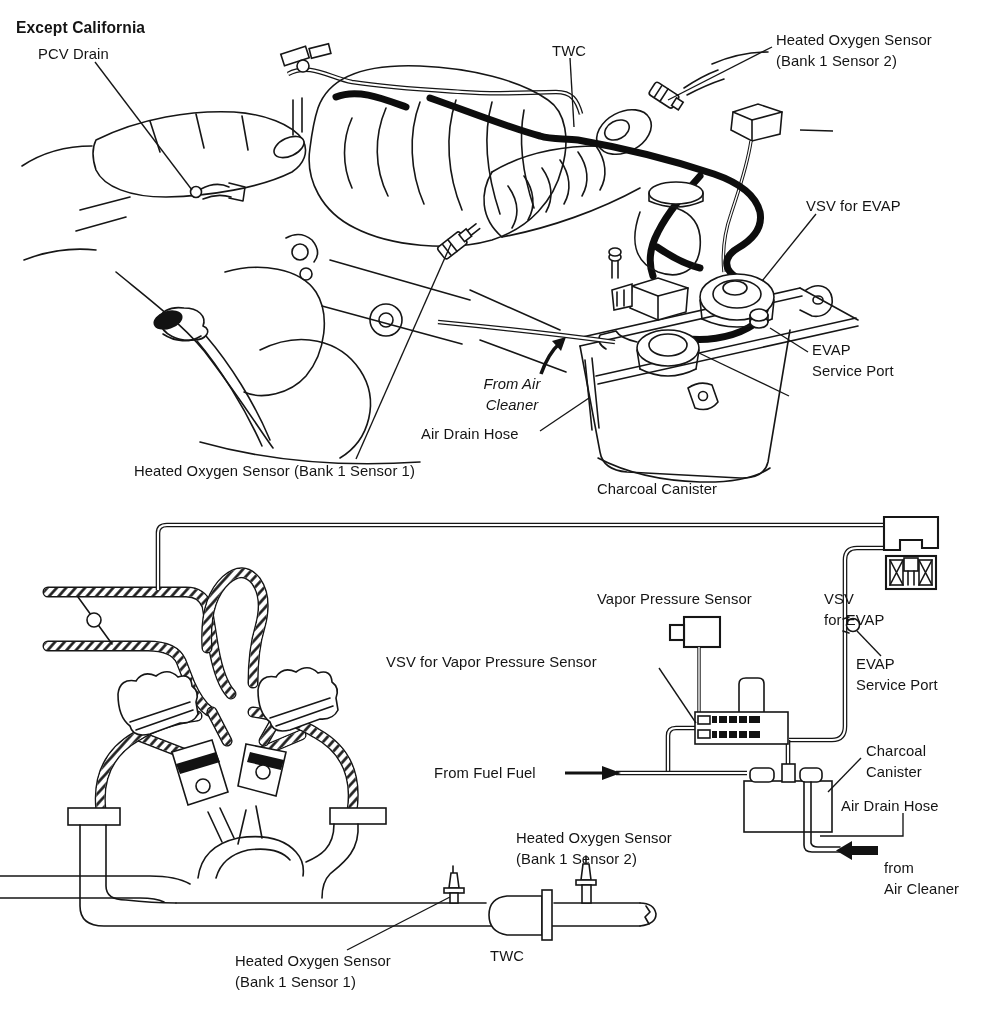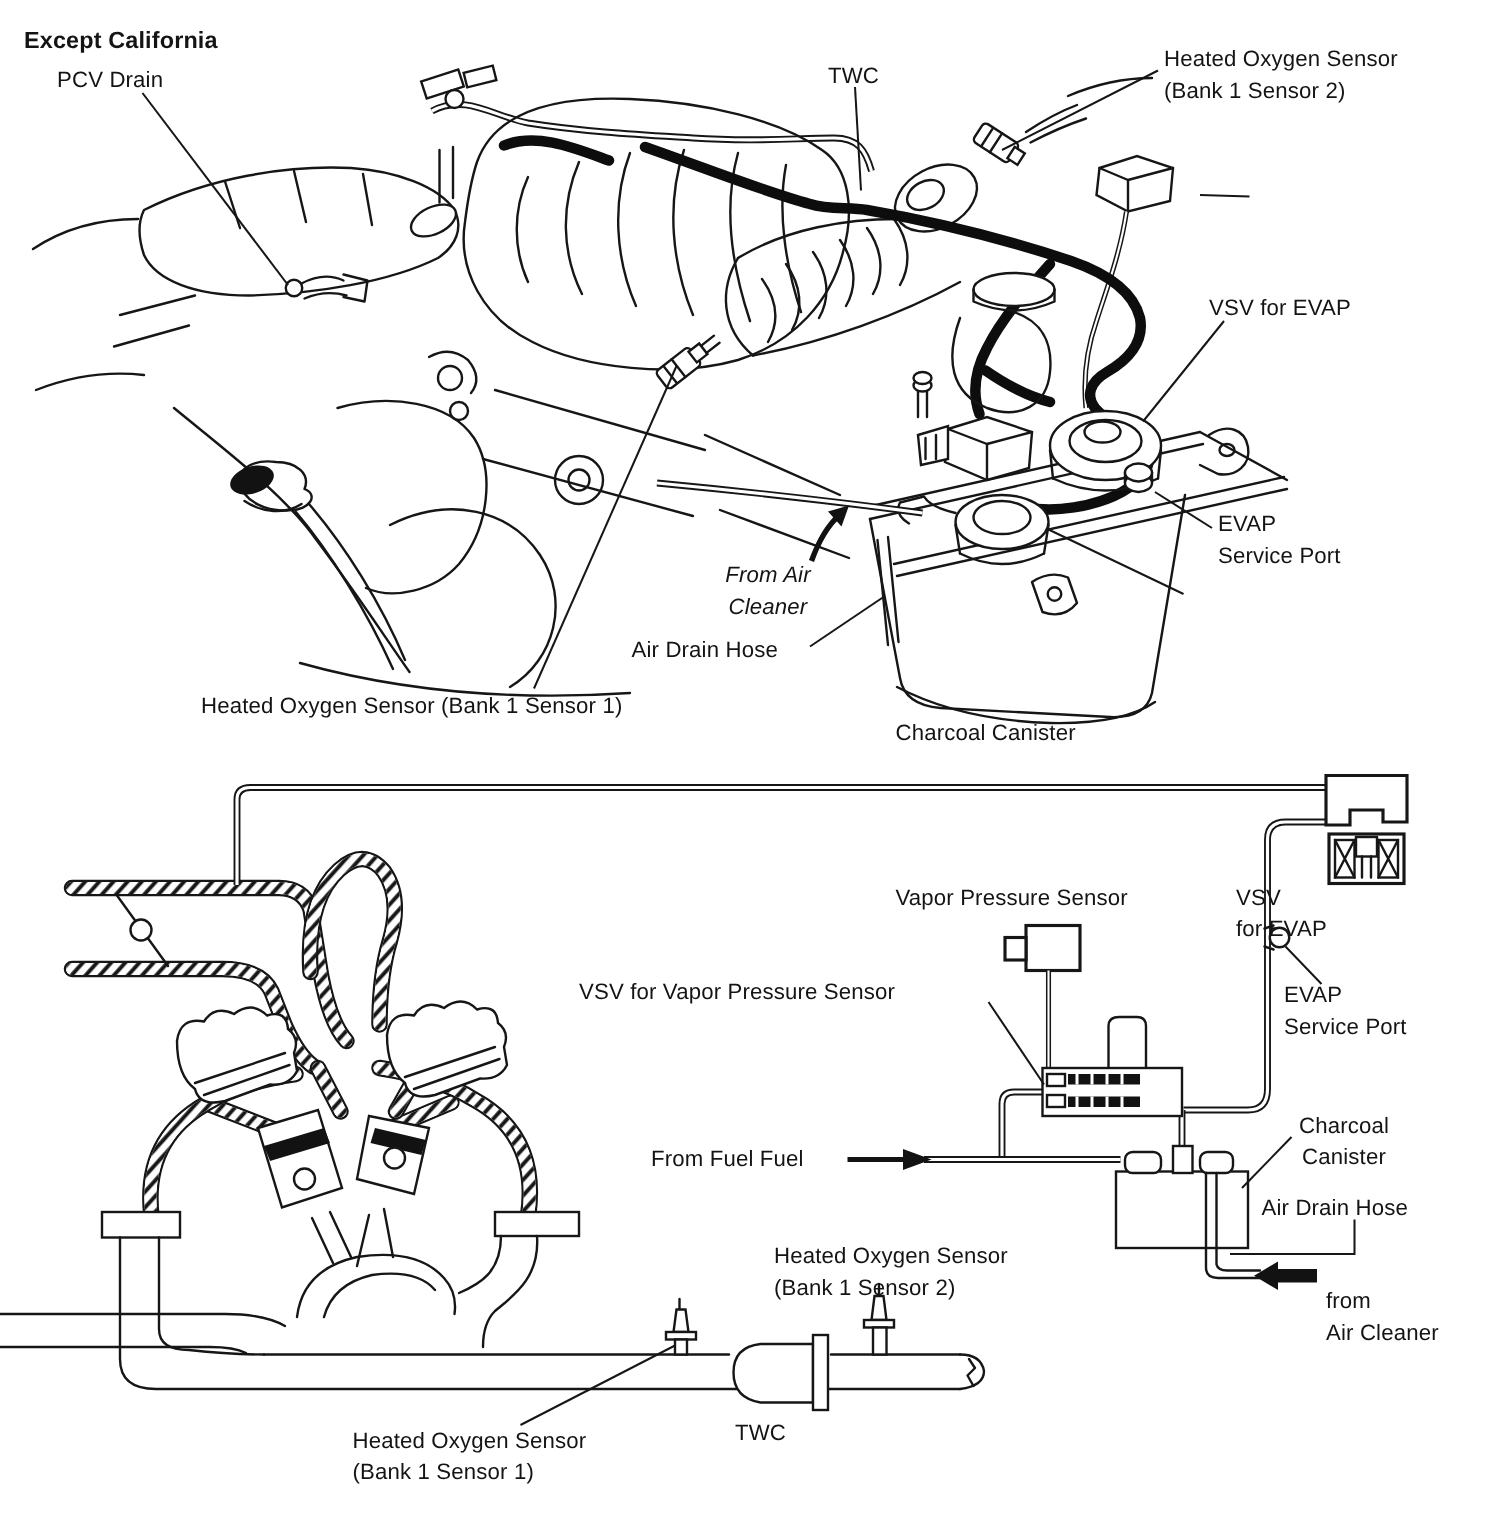--- a/index.html
+++ b/index.html
@@ -416,21 +416,21 @@
 <div class="lbl" style="left:134px;top:461px;">Heated Oxygen Sensor (Bank 1 Sensor 1)</div>
 <div class="lbl" style="left:597px;top:479px;">Charcoal Canister</div>
 
 <div class="lbl" style="left:597px;top:589px;">Vapor Pressure Sensor</div>
 <div class="lbl" style="left:824px;top:589px;">VSV
 for EVAP</div>
 <div class="lbl" style="left:386px;top:652px;">VSV for Vapor Pressure Sensor</div>
 <div class="lbl" style="left:856px;top:654px;">EVAP
 Service Port</div>
 <div class="lbl" style="left:434px;top:763px;">From Fuel Fuel</div>
-<div class="lbl" style="left:866px;top:741px;text-align:center;">Charcoal
+<div class="lbl" style="left:866px;top:741px;">Charcoal
 Canister</div>
 <div class="lbl" style="left:841px;top:796px;">Air Drain Hose</div>
 <div class="lbl" style="left:884px;top:858px;">from
 Air Cleaner</div>
 <div class="lbl" style="left:516px;top:828px;">Heated Oxygen Sensor
 (Bank 1 Sensor 2)</div>
 <div class="lbl" style="left:235px;top:951px;">Heated Oxygen Sensor
 (Bank 1 Sensor 1)</div>
 <div class="lbl" style="left:490px;top:946px;">TWC</div>
 

